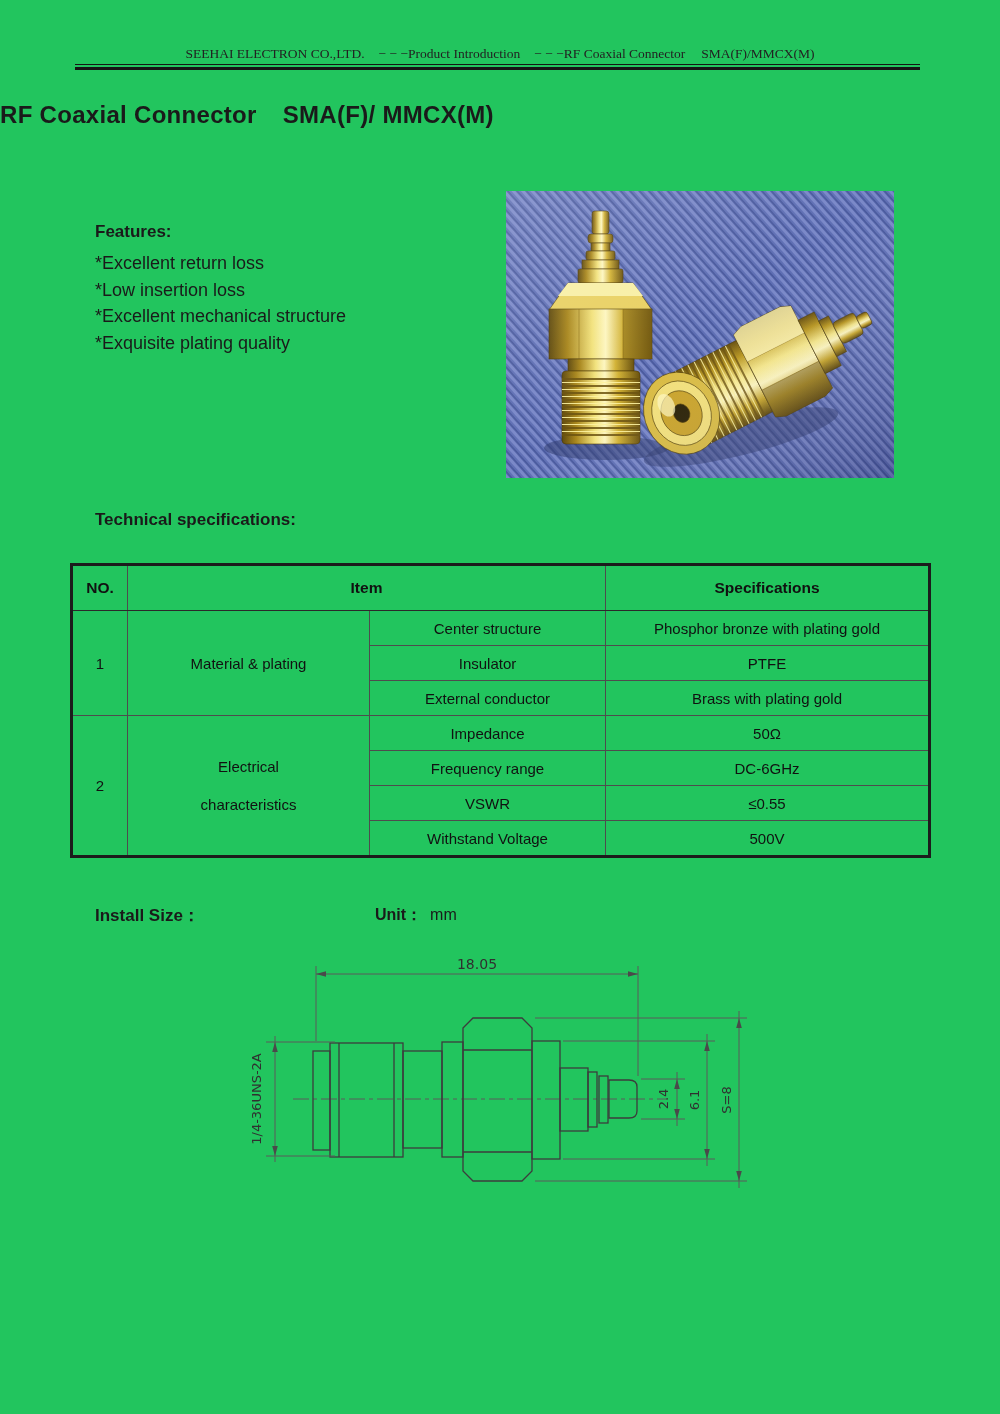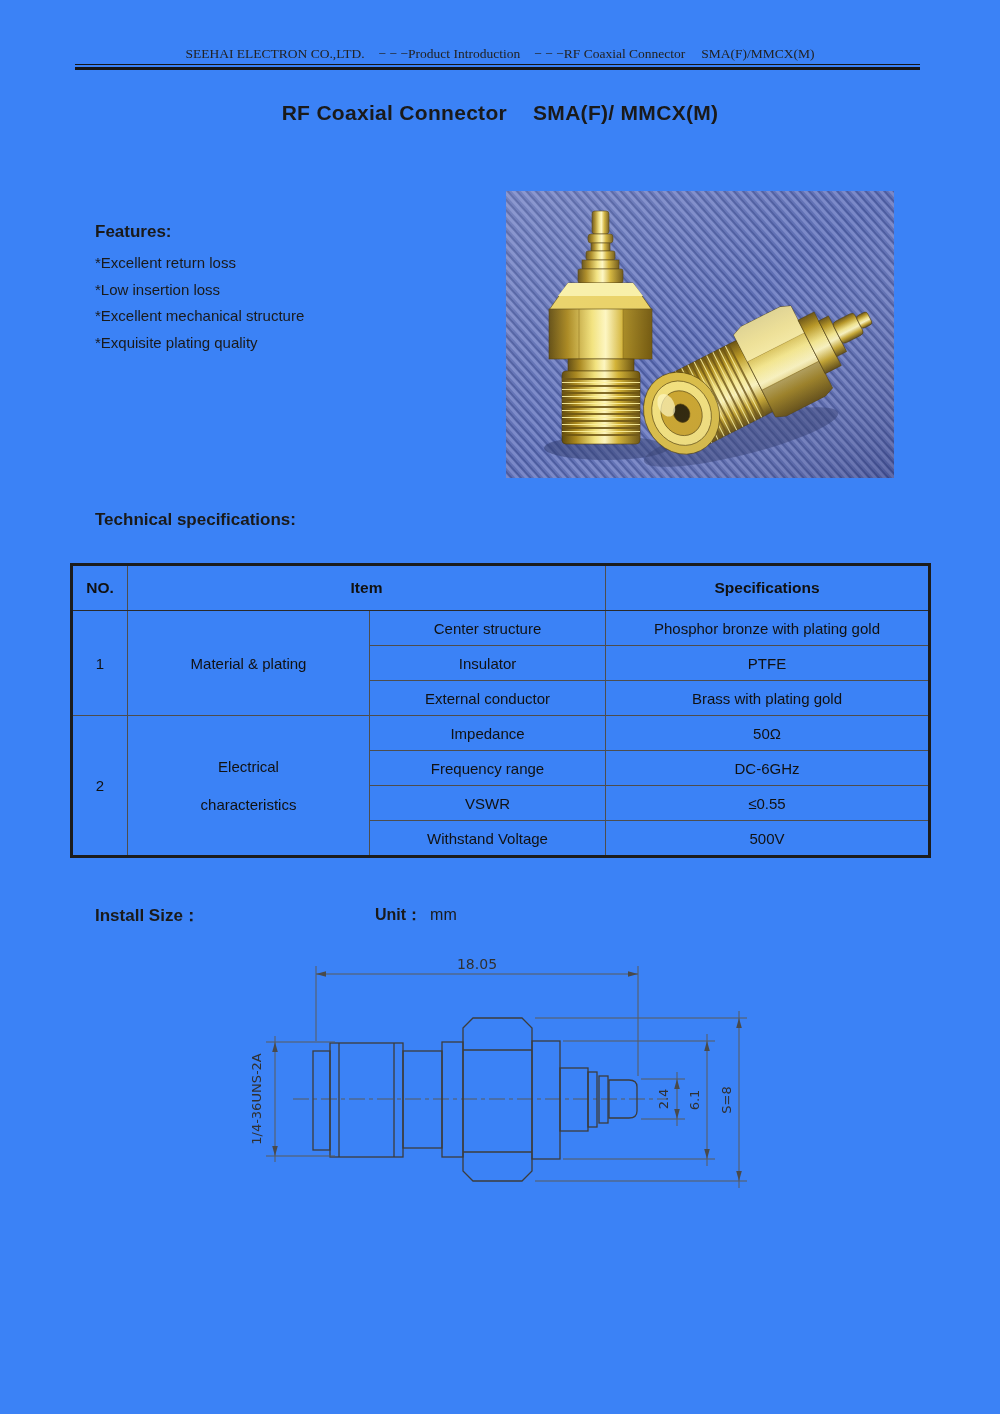--- a/index.html
+++ b/index.html
@@ -1,35 +1,35 @@
 <!DOCTYPE html>
 <html><head>
 <meta charset="utf-8">
 <style>
   html,body{margin:0;padding:0;background:#e8e8e8;}
-  .page{position:relative;width:1000px;height:1414px;margin:0 auto;background:#3b82f6;
+  .page{position:relative;width:1000px;height:1414px;margin:0 auto;background:#22c55e;
         font-family:"Liberation Sans",sans-serif;color:#1a1a1a;overflow:hidden;}
 
   
   .hdr{position:absolute;top:46px;left:0;width:100%;text-align:center;
        font-family:"Liberation Serif",serif;font-size:13.5px;color:#222;white-space:nowrap;}
   .hdr .gap-s{margin-right:14px;}
   .hdr .gap-m{margin-left:16px;}
   .rule{position:absolute;top:64px;left:75px;width:845px;height:2px;
         border-top:1.5px solid #151515;border-bottom:3px solid #151515;}
 
   
-  .title{position:absolute;top:101px;left:0;width:100%;text-align:center;
-         font-size:21px;font-weight:bold;letter-spacing:.3px;white-space:nowrap;}
+  .title{position:absolute;top:101px;left:0;width:100%;text-align:left;
+         font-size:24px;font-weight:bold;letter-spacing:.3px;white-space:nowrap;}
   .title .t2{margin-left:26px;}
 
   
   .features{position:absolute;left:95px;top:222px;}
   .features .fh{font-size:17px;font-weight:bold;margin-bottom:8px;}
-  .features .fi{font-size:15px;line-height:26.5px;}
+  .features .fi{font-size:18px;line-height:26.5px;}
 
   
   .photo{position:absolute;left:506px;top:191px;width:388px;height:287px;}
   .photo svg{display:block;}
 
   
   .spec-h{position:absolute;left:95px;top:510px;font-size:17px;font-weight:bold;}
 
   
   .spec-table{position:absolute;left:70px;top:563px;width:858px;

